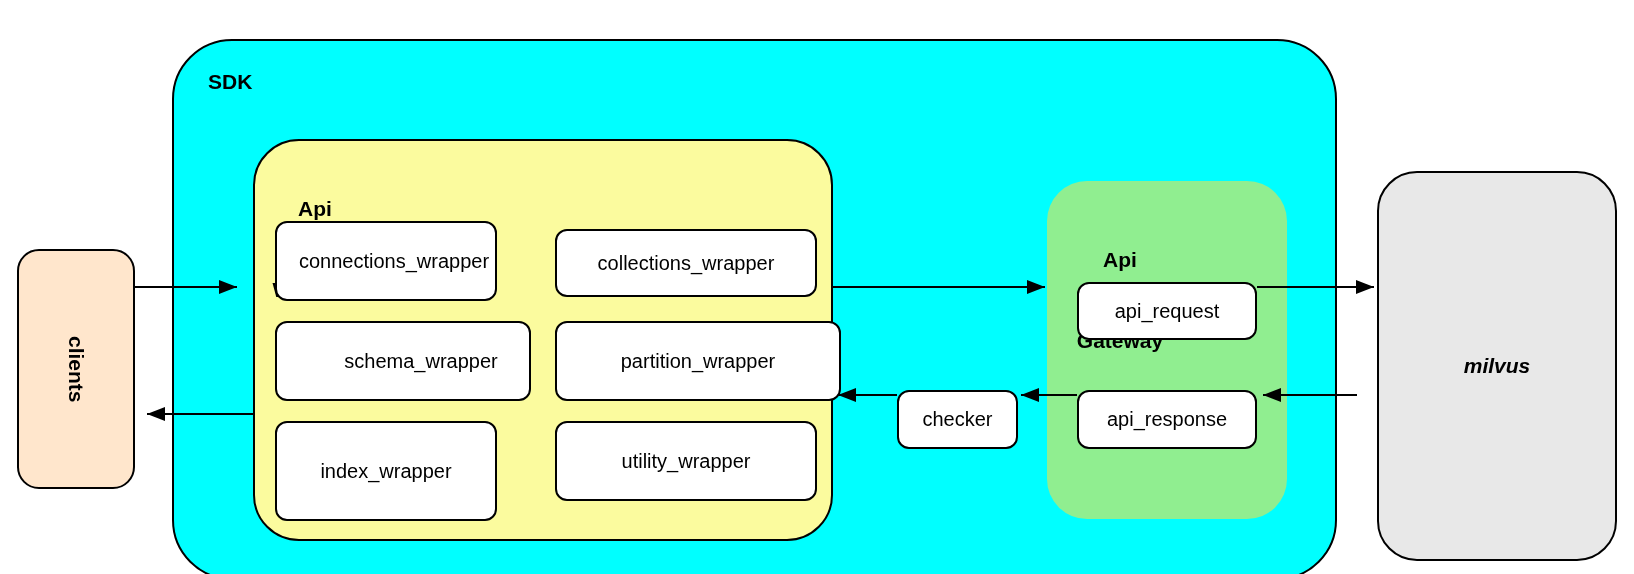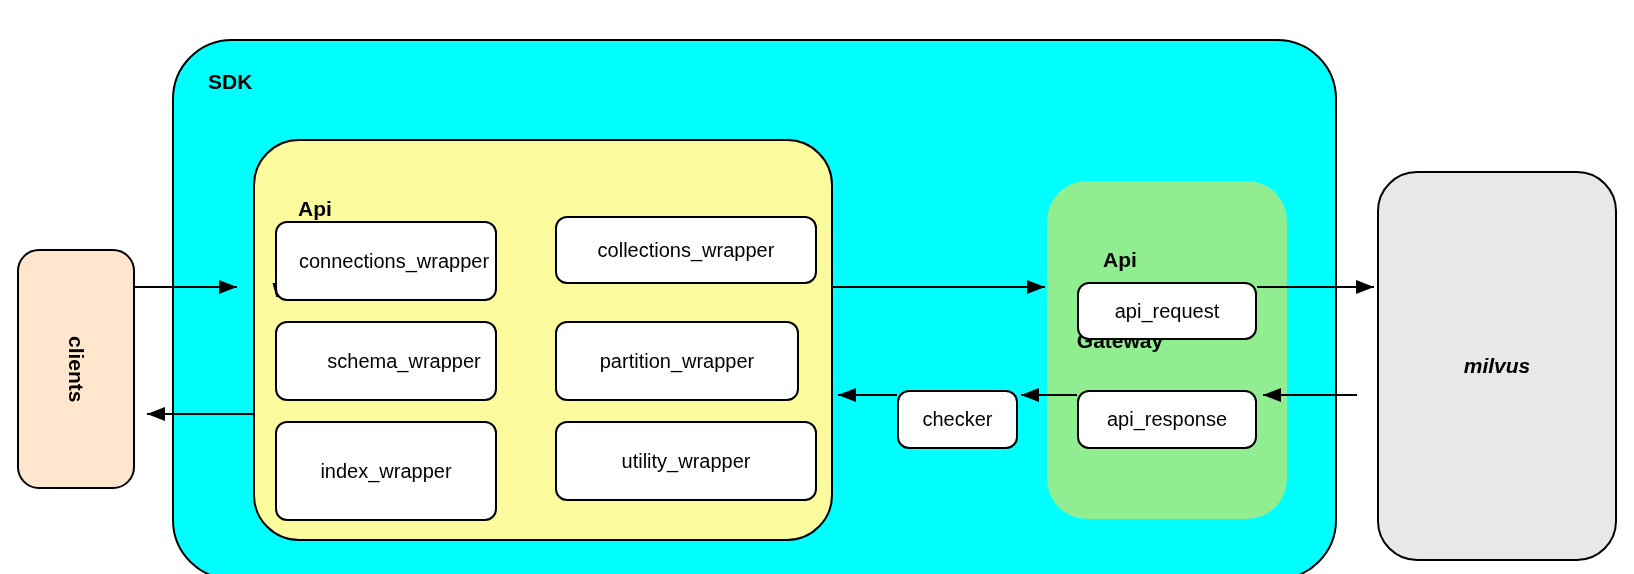--- a/index.html
+++ b/index.html
@@ -20,23 +20,23 @@
   .sdk{left:172px;top:15px;width:1165px;height:541px;border-radius:60px;background:var(--sdk_fill);}
   .sdk-label{left:208px;top:44px;}
   .api-wrapper{left:253px;top:115px;width:580px;height:402px;border-radius:46px;background:var(--wrapper_fill);}
   .api-wrapper-label{left:253px;top:117px;width:124px;}
   .api-gateway{left:1047px;top:157px;width:240px;height:338px;border-radius:40px;background:var(--gateway_fill);border:none;}
   .api-gateway-label{left:1057px;top:168px;width:126px;}
   .clients{left:17px;top:225px;width:118px;height:240px;border-radius:22px;background:var(--clients_fill);}
   .clients-label{writing-mode:vertical-rl;font-weight:bold;font-size:21px;}
   .milvus{left:1377px;top:147px;width:240px;height:390px;border-radius:40px;background:var(--milvus_fill);font-weight:bold;font-size:21px;font-style:italic;}
   .n-connections{left:275px;top:197px;width:222px;height:80px;padding-left:16px;}
-  .n-collections{left:555px;top:192px;width:262px;height:68px;}
-  .n-schema{left:275px;top:297px;width:222px;height:80px;padding-left:36px;}
-  .n-partition{left:555px;top:297px;width:244px;height:80px;}
+  .n-collections{left:555px;top:205px;width:262px;height:68px;}
+  .n-schema{left:275px;top:297px;width:256px;height:80px;padding-left:36px;}
+  .n-partition{left:555px;top:297px;width:286px;height:80px;}
   .n-index{left:275px;top:397px;width:222px;height:100px;}
   .n-utility{left:555px;top:397px;width:262px;height:80px;}
   .n-request{left:1077px;top:258px;width:180px;height:58px;}
   .n-response{left:1077px;top:366px;width:180px;height:59px;}
   .n-checker{left:897px;top:366px;width:121px;height:59px;}
   svg.arrows{position:absolute;left:0;top:0;pointer-events:none;}
   svg.arrows line{stroke:var(--border,#000);stroke-width:2;}
   svg.arrows .ah{fill:var(--border,#000);}
 </style>
 </head>

